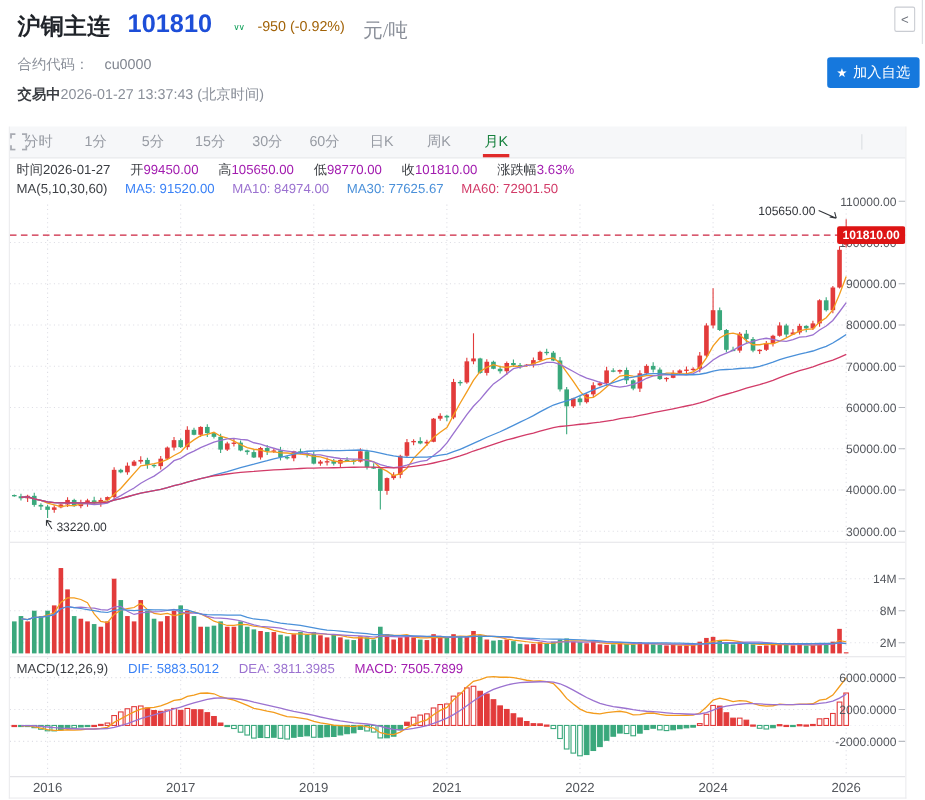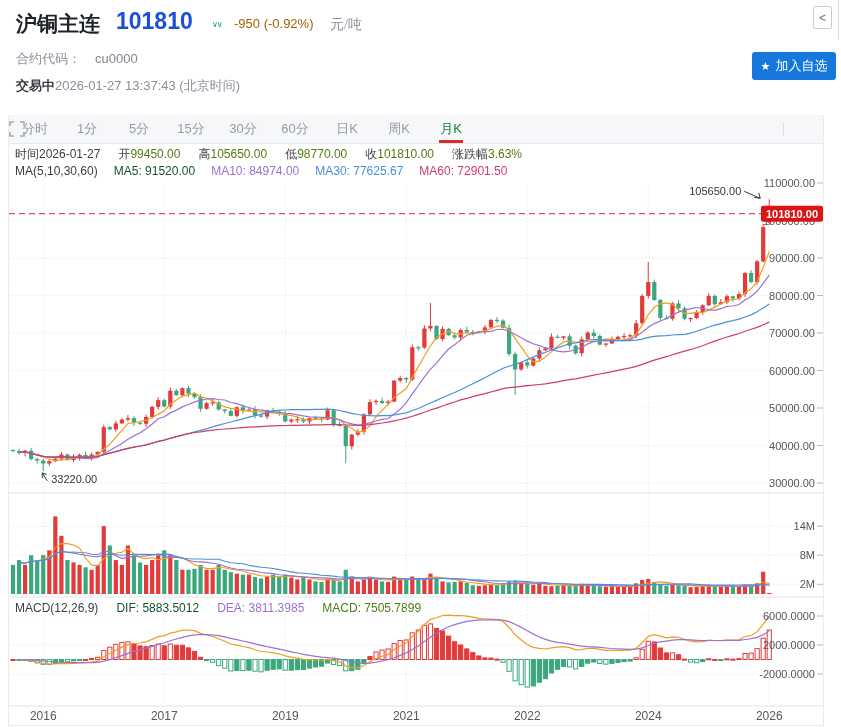--- a/index.html
+++ b/index.html
@@ -4,21 +4,21 @@
 <style>
   html,body{margin:0;padding:0;background:#fff;}
   body{width:841px;height:727px;position:relative;overflow:hidden;
        font-family:"Liberation Sans","DejaVu Sans",sans-serif;color:#23262b;}
   .abs{position:absolute;}
   
   .hdr-title{left:16px;top:10px;font-size:21px;font-weight:bold;color:#1f2329;}
   .hdr-price{left:116px;top:8px;font-size:23px;font-weight:bold;color:#1d4ed8;}
   .hdr-trend{left:212px;top:20px;font-size:8px;color:#10a05a;letter-spacing:-1px;}
   .hdr-change{left:234px;top:16px;font-size:13px;color:#a16207;}
-  .hdr-unit{left:330px;top:16px;font-size:14px;color:#8a8f99;font-family:Liberation Serif, serif;}
+  .hdr-unit{left:330px;top:16px;font-size:18px;color:#8a8f99;font-family:Liberation Serif, serif;}
   .hdr-row2{left:16px;top:50px;font-size:13px;color:#8a8f99;}
   .hdr-row2 .val{margin-left:14px;color:#80858f;}
   .hdr-row3{left:16px;top:77px;font-size:13px;color:#8a8f99;}
   .hdr-row3 .status{color:#3a3d42;font-weight:600;margin-right:0;}
   .fav-btn{left:752px;top:52px;width:84px;height:28px;background:#1678dd;color:#fff;
            border:none;border-radius:3px;font-size:13px;cursor:pointer;
            display:flex;align-items:center;justify-content:center;gap:5px;
            font-family:inherit;}
   .fav-btn .star{font-size:11px;}
   .collapse-btn{left:813px;top:6px;width:17px;height:21px;border:1px solid #c9ccd2;
@@ -36,22 +36,22 @@
   .tab.active{color:#15803d;font-weight:normal;}
   .tab.active::after{content:"";position:absolute;left:50%;margin-left:-12px;bottom:0;
        width:24px;height:3px;background:#e02a2a;}
   .tab-divider{position:absolute;right:39px;top:7px;width:1px;height:14px;background:#dcdee3;}
   .fs-icon{position:absolute;right:12px;top:6px;width:16px;height:16px;cursor:pointer;}
   .infoline{left:6px;font-size:12px;display:flex;gap:18px;white-space:nowrap;color:#3c3f44;}
   .info1{top:31px;}
   .info2{top:49px;gap:16px;}
   .vol-head{top:383px;left:6px;}
   .macd-head{top:486px;left:6px;}
-  .c-red{color:#4d7c0f;}
-  .c-ma5{color:#14532d;}
+  .c-red{color:#a21caf;}
+  .c-ma5{color:#3b82f6;}
   .c-ma10{color:#9b72d0;}
   .c-ma30{color:#4a90d9;}
   .c-ma60{color:#d23b68;}
   svg{position:absolute;left:0;top:0;font-family:"Liberation Sans","DejaVu Sans",sans-serif;}
 </style>
 </head>
 <body>
 
 <div class="abs hdr-title">沪铜主连</div>
 <div class="abs hdr-price">101810</div>

